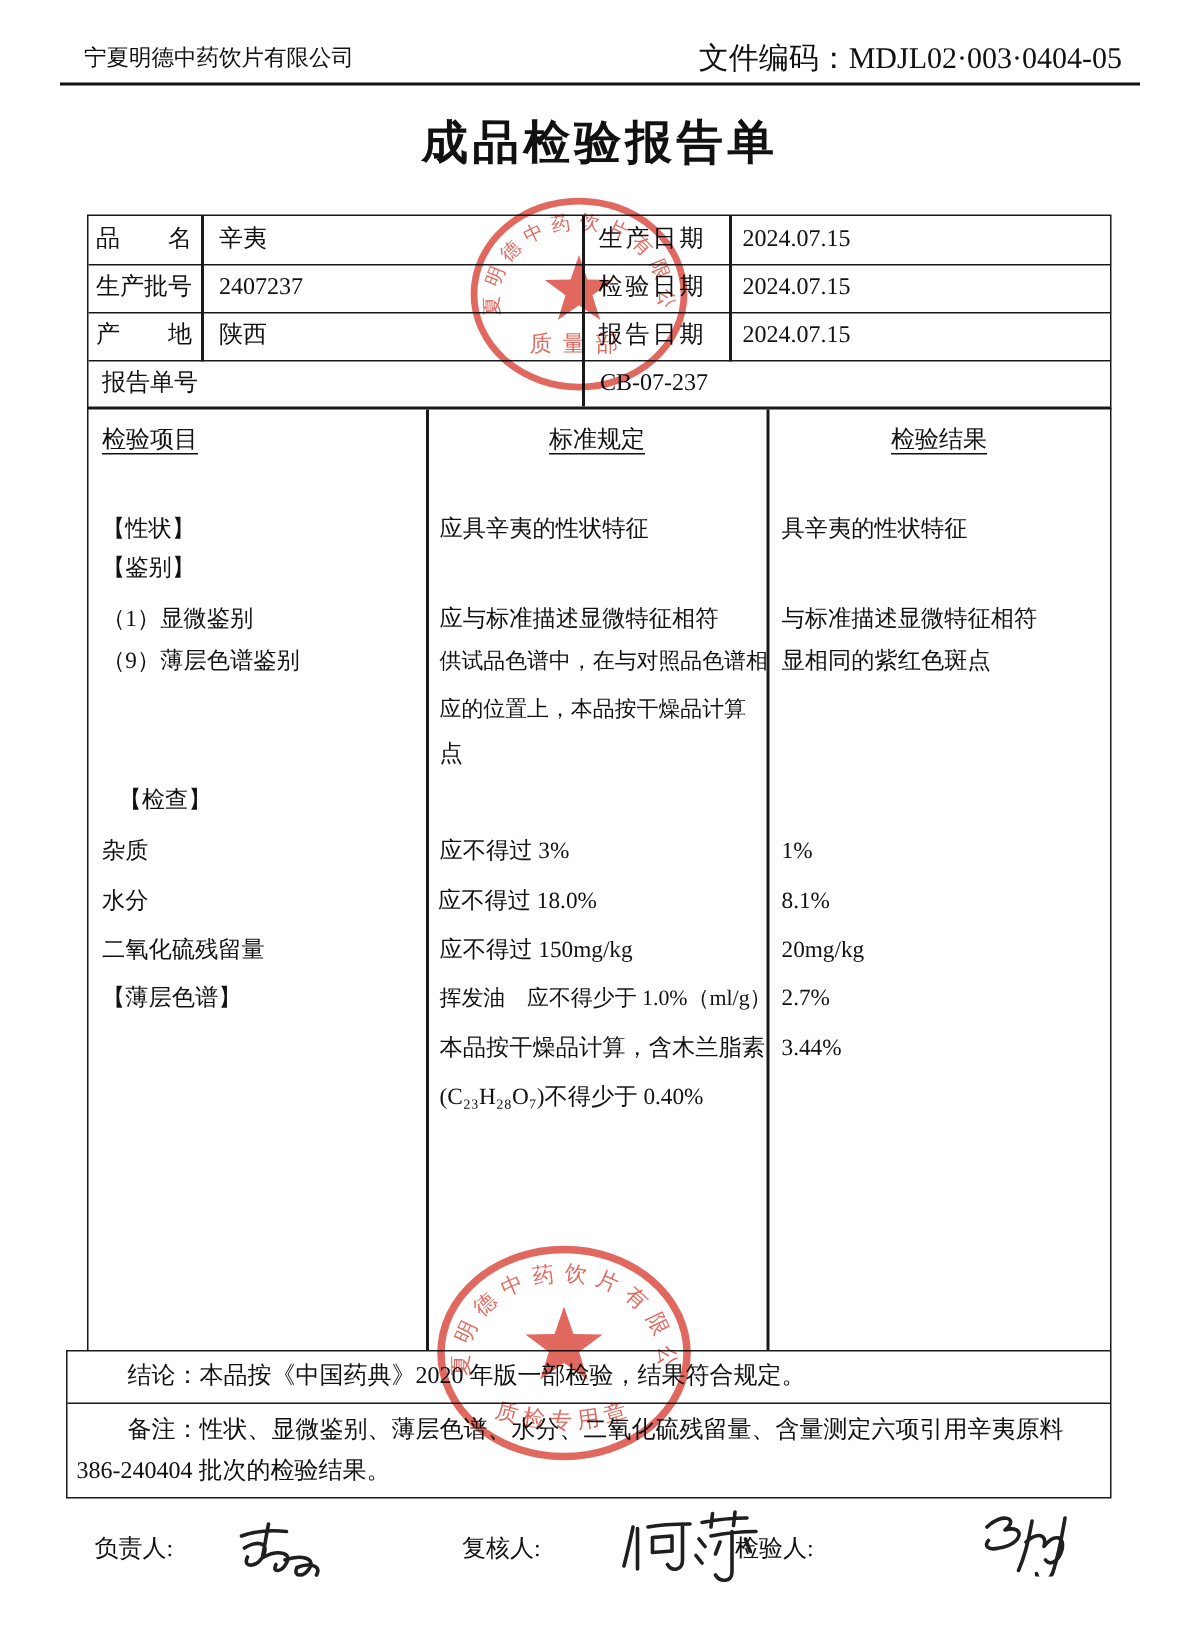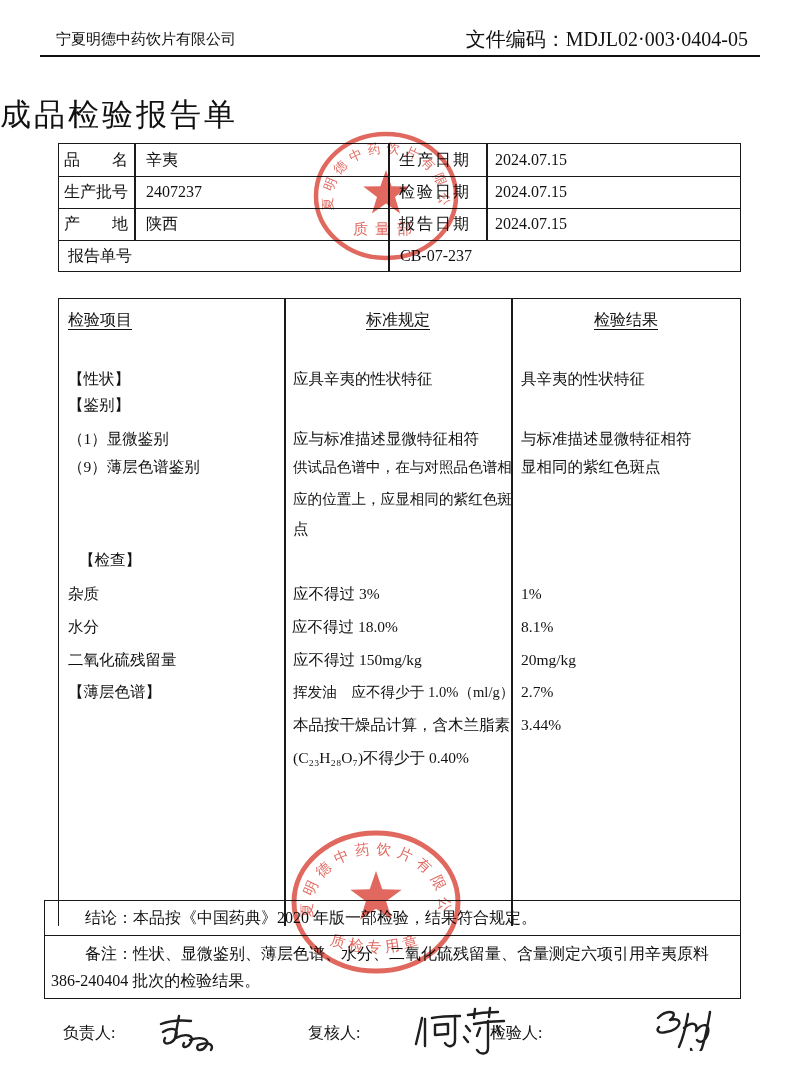--- a/index.html
+++ b/index.html
@@ -3,31 +3,31 @@
 <meta charset="utf-8">
 <style>
   html,body{margin:0;padding:0;background:#fff;}
   .page{position:relative;width:800px;height:1083px;background:#ffffff;overflow:hidden;
         font-family:"Liberation Serif","DejaVu Serif",serif;color:#111;font-size:16px;}
   .abs{position:absolute;white-space:nowrap;line-height:22px;}
   
   .hdr-left{left:56px;top:28px;font-size:15px;}
   .hdr-right{right:52px;top:28px;font-size:20px;}
   .hdr-rule{position:absolute;left:40px;top:55px;width:720px;height:2px;background:#111;}
-  .doc-title{position:absolute;left:0;top:94px;width:800px;text-align:left;
-             font-size:31px;font-weight:normal;letter-spacing:3px;}
+  .doc-title{position:absolute;left:0;top:74px;width:800px;text-align:center;
+             font-size:31px;font-weight:bold;letter-spacing:3px;}
   
   .t1{position:absolute;left:58px;top:143px;width:683px;height:129px;border:1.5px solid #1a1a1a;box-sizing:border-box;}
   .t1 .hline{position:absolute;left:0;width:100%;height:1.5px;background:#1a1a1a;}
   .t1 .vline{position:absolute;top:0;width:1.5px;background:#1a1a1a;}
   .jlabel{text-align:justify;text-align-last:justify;}
   .datelabel{letter-spacing:2px;}
   
   .t2{position:absolute;left:58px;top:271.5px;width:683px;height:628px;box-sizing:border-box;
-      border-top:1.5px solid #1a1a1a;border-left:1.5px solid #1a1a1a;border-right:1.5px solid #1a1a1a;margin-top:26px;}
+      border-top:1.5px solid #1a1a1a;border-left:1.5px solid #1a1a1a;border-right:1.5px solid #1a1a1a;}
   .t2 .vline{position:absolute;top:0;height:100%;width:1.5px;background:#1a1a1a;}
   .t2 .line{position:absolute;white-space:nowrap;line-height:22px;font-size:15.5px;}
   .t2 .tight{font-size:14.6px;}
   .colhead{text-decoration:underline;text-underline-offset:4px;font-size:16px !important;}
   .center{text-align:center;}
   
   .cbox{position:absolute;left:44px;top:900px;width:697px;height:99px;border:1.5px solid #1a1a1a;box-sizing:border-box;}
   .cbox .hline{position:absolute;left:0;top:33.5px;width:100%;height:1.5px;background:#1a1a1a;}
   .cbox .txt{position:absolute;white-space:nowrap;line-height:22px;}
   .blabel{font-weight:normal;}
@@ -90,21 +90,21 @@
     <div class="line" style="left:9px;top:157px">（9）薄层色谱鉴别</div>
     <div class="line" style="left:20px;top:250px">【检查】</div>
     <div class="line" style="left:9px;top:284px">杂质</div>
     <div class="line" style="left:9px;top:317px">水分</div>
     <div class="line" style="left:9px;top:350px">二氧化硫残留量</div>
     <div class="line" style="left:9px;top:382px">【薄层色谱】</div>
 
     <div class="line" style="left:234px;top:69px">应具辛夷的性状特征</div>
     <div class="line" style="left:234px;top:129px">应与标准描述显微特征相符</div>
     <div class="line tight" style="left:234px;top:157px">供试品色谱中，在与对照品色谱相</div>
-    <div class="line tight" style="left:234px;top:189px">应的位置上，应显相同的紫红色斑</div>
+    <div class="line tight" style="left:234px;top:189px">应的位置上，本品按干燥品计算</div>
     <div class="line" style="left:234px;top:219px">点</div>
     <div class="line" style="left:234px;top:284px">应不得过 3%</div>
     <div class="line" style="left:233px;top:317px">应不得过 18.0%</div>
     <div class="line" style="left:234px;top:350px">应不得过 150mg/kg</div>
     <div class="line tight" style="left:234px;top:382px">挥发油　应不得少于 1.0%（ml/g）</div>
     <div class="line" style="left:234px;top:415px">本品按干燥品计算，含木兰脂素</div>
     <div class="line" style="left:234px;top:448px">(C₂₃H₂₈O₇)不得少于 0.40%</div>
 
     <div class="line" style="left:462px;top:69px">具辛夷的性状特征</div>
     <div class="line" style="left:462px;top:129px">与标准描述显微特征相符</div>

